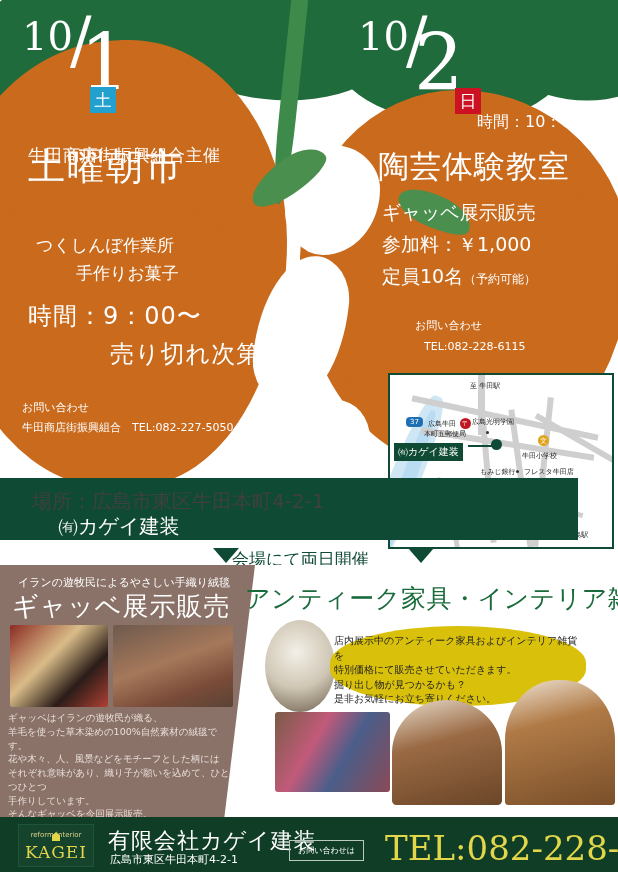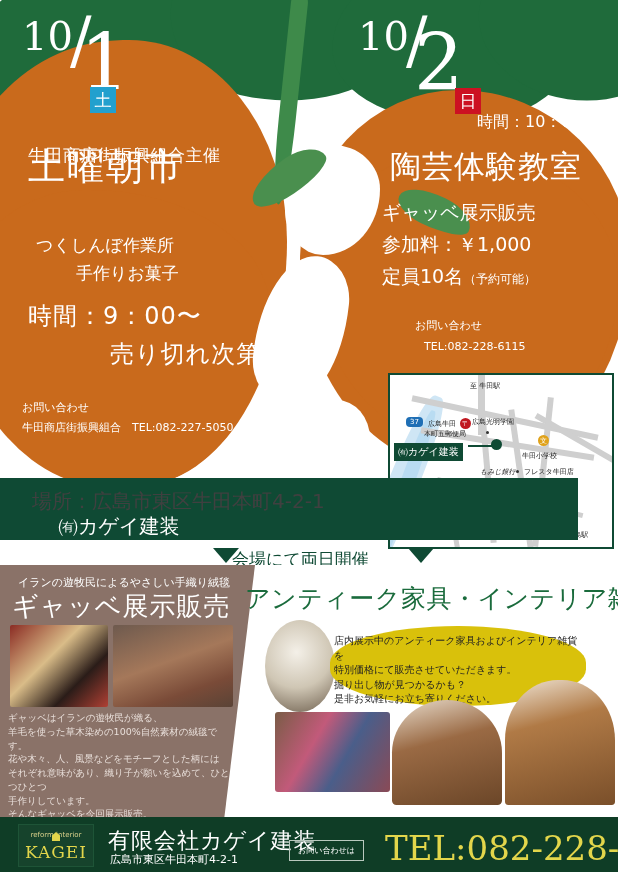--- a/index.html
+++ b/index.html
@@ -165,21 +165,21 @@
   <div class="blk t-time" style="left:110px;top:338px;">売り切れ次第終了</div>
   <div class="blk t-small" style="left:22px;top:400px;">お問い合わせ</div>
   <div class="blk t-small" style="left:22px;top:420px;">牛田商店街振興組合　TEL:082-227-5050</div>
 
   <div class="datebig d-md" style="left:358px;top:16px;">10</div>
   <div class="datebig d-slash" style="left:406px;top:8px;">/</div>
   <div class="datebig d-day" style="left:414px;top:24px;">2</div>
   <div class="daybadge badge-sun" style="left:455px;top:88px;">日</div>
 
   <div class="blk t-line2" style="left:477px;top:112px;font-size:16px;">時間：10：00〜</div>
-  <div class="blk t-title2" style="left:378px;top:146px;margin-left:12px;">陶芸体験教室</div>
+  <div class="blk t-title2" style="left:378px;top:146px;">陶芸体験教室</div>
   <div class="blk t-line2" style="left:382px;top:200px;">ギャッベ展示販売</div>
   <div class="blk t-line2" style="left:382px;top:232px;">参加料：￥1,000</div>
   <div class="blk t-line2" style="left:382px;top:264px;">定員10名</div>
   <div class="blk t-note" style="left:464px;top:271px;">（予約可能）</div>
   <div class="blk t-small" style="left:415px;top:318px;">お問い合わせ</div>
   <div class="blk t-small" style="left:424px;top:340px;">TEL:082-228-6115</div>
 
   <div class="mapbox">
     <div class="river" style="left:-6px;top:14px;width:30px;height:210px;transform:rotate(22deg);
          border-radius:40%;"></div>
@@ -202,21 +202,21 @@
     <div class="maptxt" style="left:34px;top:54px;">本町五郵便局</div>
     <div class="schoolmark" style="left:70px;top:43px;background:#C01820;">〒</div>
     <div class="maptxt" style="left:82px;top:42px;">広島光明学園</div>
     <div class="mapdot" style="left:96px;top:56px;"></div>
     <div class="bigdot" style="left:101px;top:64px;"></div>
     <div class="maplabel" style="left:4px;top:68px;">㈲カゲイ建装</div>
     <div class="road" style="left:78px;top:70px;width:30px;height:2px;background:#0F4A34;"></div>
 
     <div class="schoolmark" style="left:148px;top:60px;background:#E0A21A;">文</div>
     <div class="maptxt" style="left:132px;top:76px;">牛田小学校</div>
-    <div class="maptxt" style="left:90px;top:92px;font-style:italic;">もみじ銀行</div>
+    <div class="maptxt" style="left:90px;top:92px;">もみじ銀行</div>
     <div class="maptxt" style="left:90px;top:102px;">牛田支店</div>
     <div class="mapdot" style="left:126px;top:95px;"></div>
     <div class="maptxt" style="left:134px;top:92px;">フレスタ牛田店</div>
     <div class="maptxt" style="left:38px;top:134px;">太田川</div>
     <div class="maptxt" style="left:66px;top:155px;">牛田大橋</div>
     <div class="maptxt" style="left:168px;top:155px;">至 広島駅</div>
   </div>
 
   <div class="venue"></div>
   <div class="venue-t1">場所：広島市東区牛田本町4-2-1</div>

